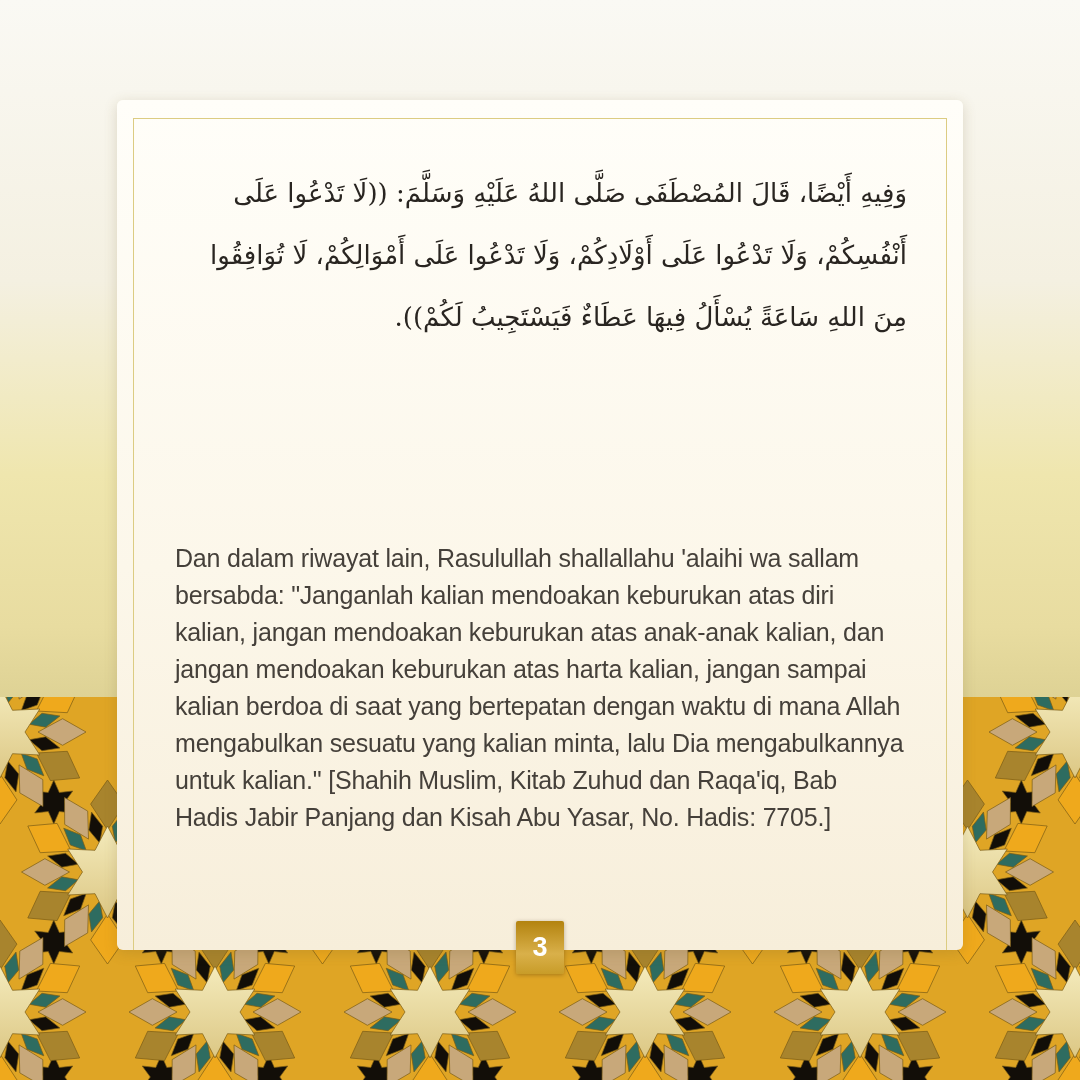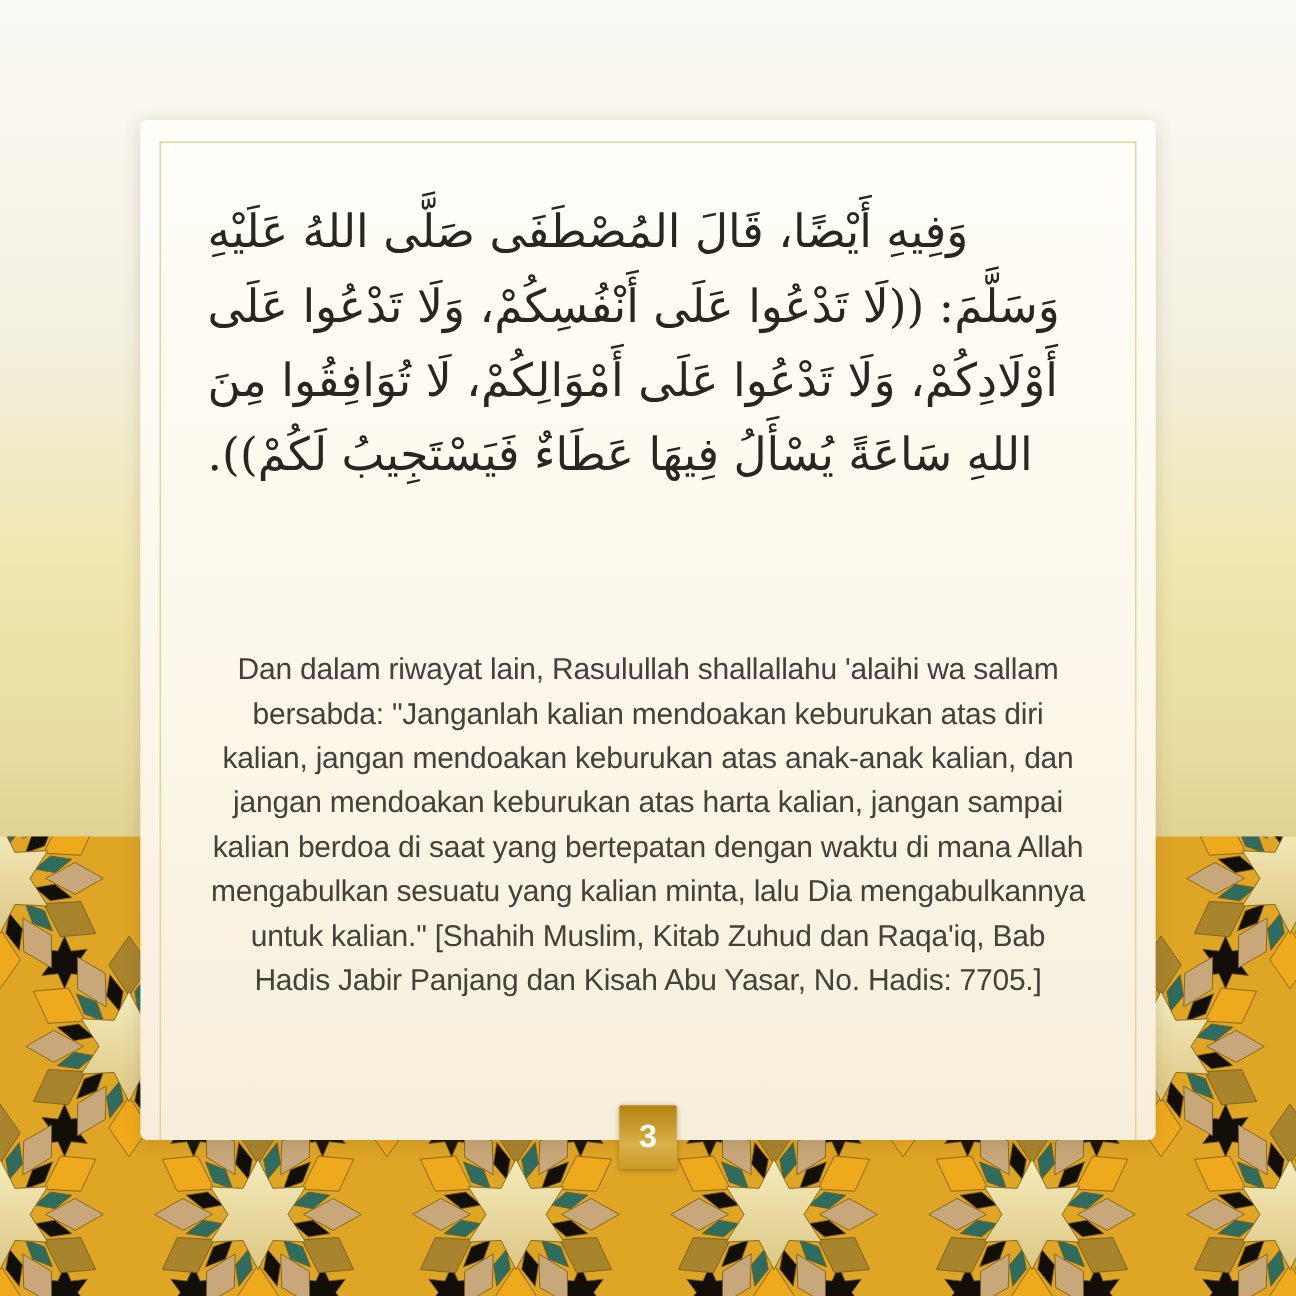--- a/index.html
+++ b/index.html
@@ -14,28 +14,28 @@
     background:linear-gradient(180deg,#FFFEF9 0%,#FCF7EA 55%,#F7EEDA 100%);
     border-radius:6px;overflow:hidden;
     box-shadow:0 3px 14px rgba(110,90,40,.20);
   }
   .gold-frame{
     position:absolute;left:16px;right:16px;top:18px;bottom:0;
     border:1.6px solid #DCCC82;border-bottom:none;pointer-events:none;
   }
   .arabic-wrap{
     position:absolute;left:56px;right:56px;top:62px;
-    direction:rtl;text-align:left;color:#292521;
+    direction:rtl;text-align:right;color:#292521;
     font-family:"DejaVu Serif","DejaVu Sans",serif;
-    font-size:38px;line-height:62px;
+    font-size:26px;line-height:62px;
   }
   .arabic-citation{margin-top:0;}
   .translation{
     position:absolute;left:58px;right:58px;top:440px;
-    text-align:center;color:#45403A;
+    color:#45403A;
     font-size:25px;line-height:37px;letter-spacing:-0.2px;
   }
   .page-badge{
     position:absolute;left:516px;top:921px;width:48px;height:53px;z-index:3;
     background:linear-gradient(180deg,#B3830F 0%,#D9B04A 62%,#C89C28 100%);
     color:#FFFFFF;font-weight:bold;font-size:27px;
     display:flex;align-items:center;justify-content:center;
     border-radius:2px;box-shadow:0 1px 4px rgba(60,40,0,.35);
   }
 </style>

